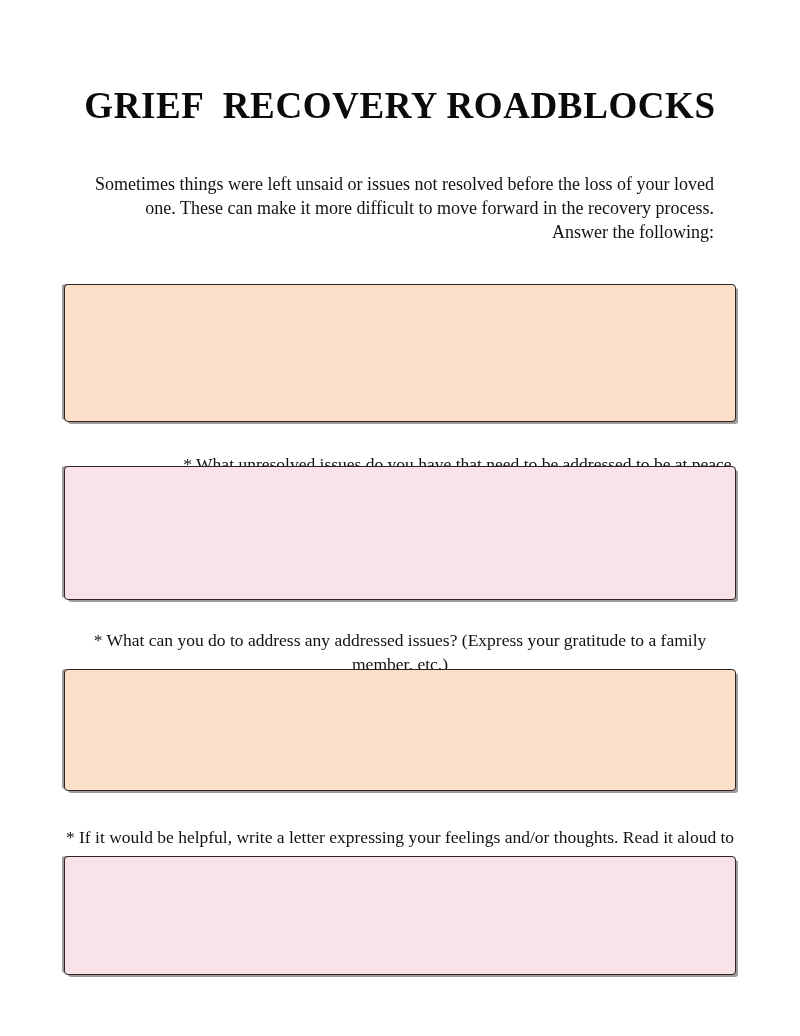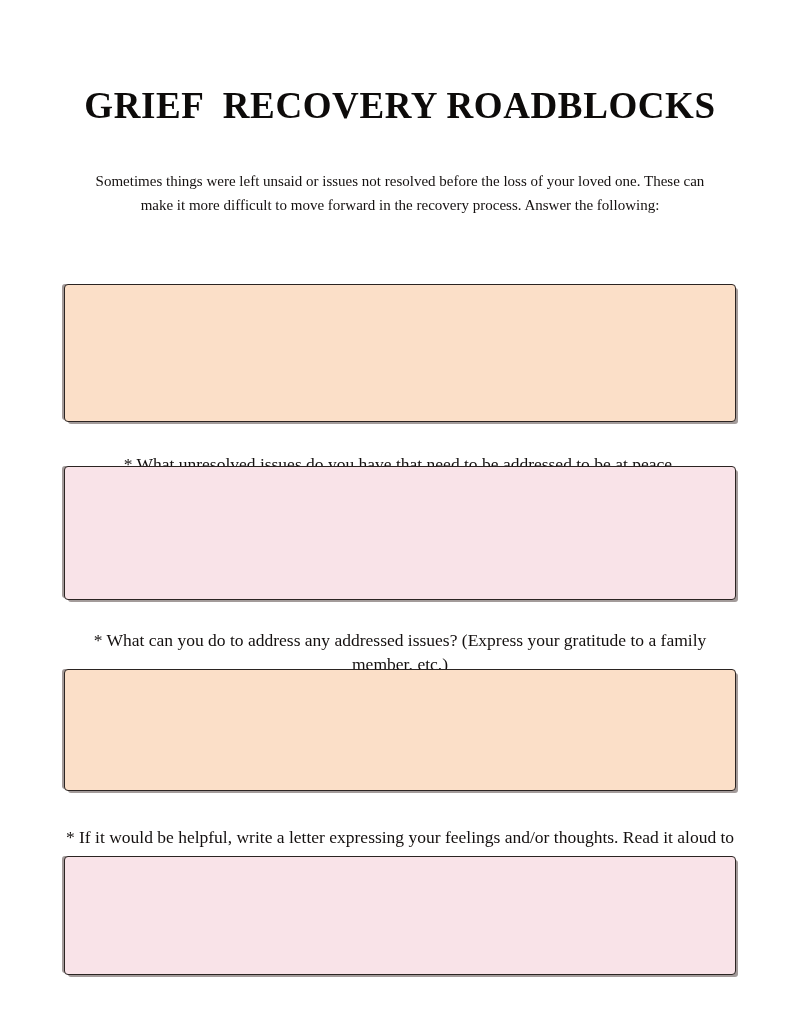--- a/index.html
+++ b/index.html
@@ -37,22 +37,22 @@
     white-space: pre;
     color: #0d0b0a;
   }
 
   
   .intro {
     position: absolute;
     top: 154px;
     left: 86px;
     width: 628px;
-    text-align: center;
-    font-size: 15px;
+    text-align: right;
+    font-size: 18px;
     line-height: 24.2px;
     color: #14100f;
   }
 
   
   .prompt {
     position: absolute;
     left: 64px;
     width: 672px;
     text-align: center;
@@ -71,21 +71,21 @@
     border-radius: 4px;
     box-shadow: -3px -1px 0 -1px #a39b9a,
                  3px  3px 0 -1px #a39b9a;
   }
   .box-peach { background: #fbdfc8; }
   .box-pink  { background: #f9e3e8; }
 
   
   .q1     { top: 252px; }
   .box1   { top: 284px; height: 138px; }
-  .q2     { top: 434px; }
+  .q2     { top: 434px; text-align: right; }
   .box2   { top: 466px; height: 134px; }
   .q3     { top: 610px; }
   .box3   { top: 669px; height: 122px; }
   .q4     { top: 800px; margin-top: 25px; }
   .box4   { top: 856px; height: 119px; }
 </style>
 </head>
 <body>
 
 <div class="page">

